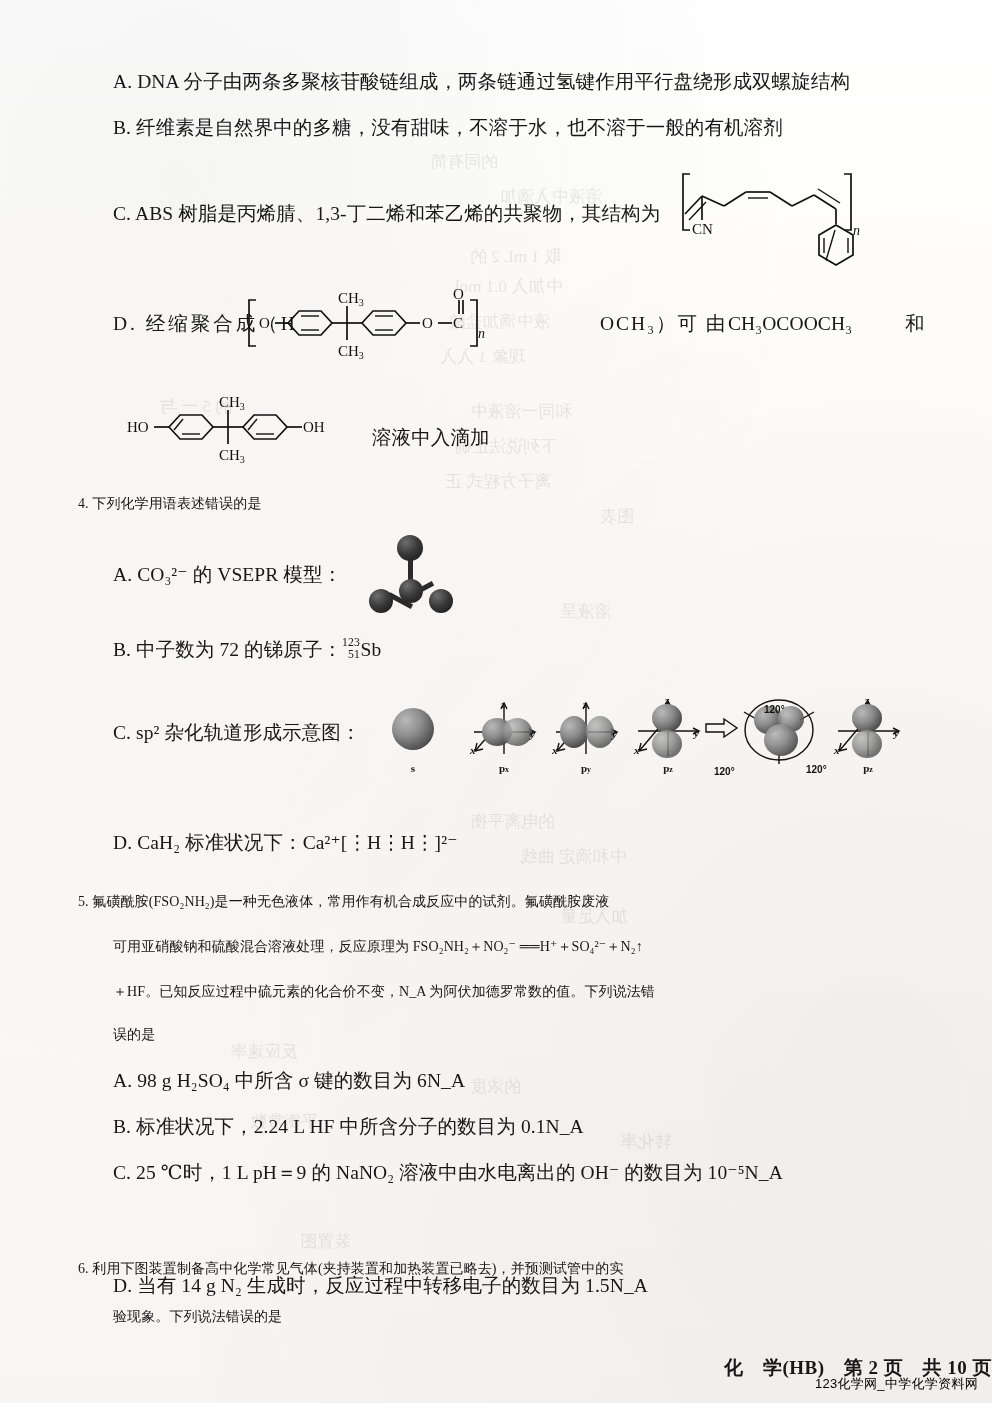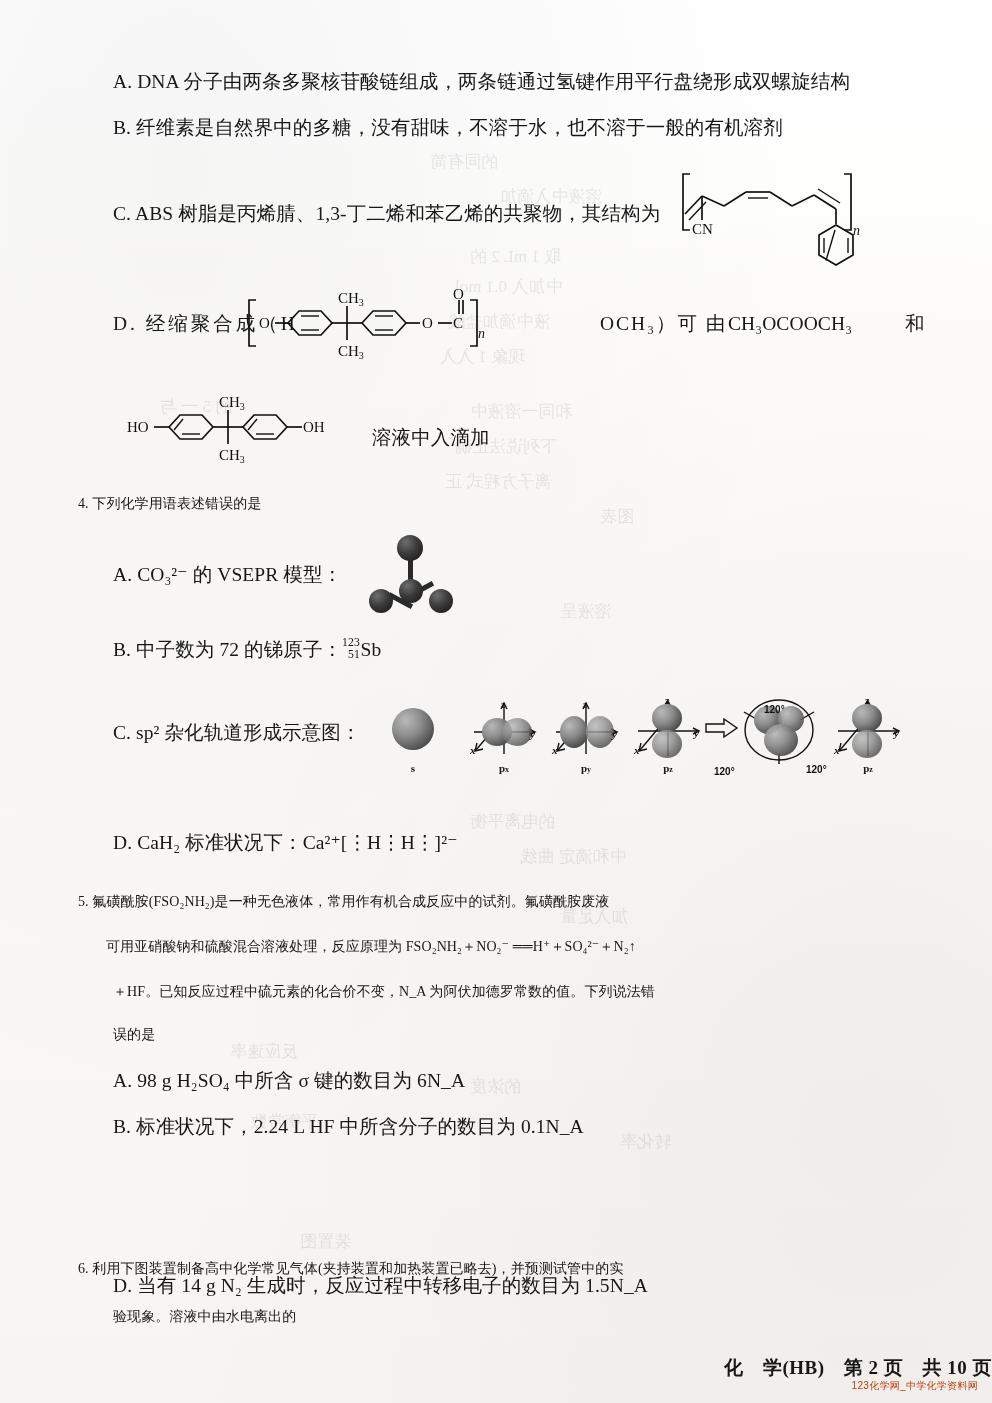--- a/index.html
+++ b/index.html
@@ -45,21 +45,21 @@
 
   
   .footer{
     position:absolute;left:0;right:0;text-align:right;
     font-size:19px;font-weight:bold;letter-spacing:.5px;
   }
   .footer .hb{font-weight:bold;}
   .watermark{
     position:absolute;right:14px;bottom:10px;
     font-family:"Liberation Sans","DejaVu Sans",sans-serif;
-    font-size:10px;color:#c2410c;letter-spacing:.3px;
+    font-size:13px;color:#000000;letter-spacing:.3px;
   }
 
   
   svg{display:block;overflow:visible;}
   .st{stroke:#111;fill:none;stroke-width:1.7;}
   .st-thin{stroke:#111;fill:none;stroke-width:1.4;}
   .lbl{font-family:"Liberation Serif",serif;font-size:15px;fill:#111;}
   .lbl-s{font-family:"Liberation Serif",serif;font-size:10px;fill:#111;}
   .lbl-i{font-family:"Liberation Serif",serif;font-size:14px;fill:#111;font-style:italic;}
 
@@ -344,30 +344,31 @@
       <div class="axl" style="left:33px;top:-4px;">z</div>
       <div class="axl" style="left:62px;top:29px;">y</div>
       <div class="axl" style="left:2px;top:46px;">x</div>
     </div>
     <div class="orb-cap" style="left:458px;top:72px;width:60px;">p<span style="font-size:8px;">z</span></div>
   </div>
 
   <div class="line opt" style="left:113px;top:833px;">D. CaH₂ 标准状况下：Ca²⁺[⋮H⋮H⋮]²⁻</div>
 
   <div class="line q" style="left:78px;top:895px;">5. 氟磺酰胺(FSO₂NH₂)是一种无色液体，常用作有机合成反应中的试剂。氟磺酰胺废液</div>
-  <div class="line q" style="left:106px;top:940px;">可用亚硝酸钠和硫酸混合溶液处理，反应原理为 FSO₂NH₂＋NO₂⁻ ══H⁺＋SO₄²⁻＋N₂↑</div>
+  <div class="line q" style="left:113px;top:940px;">可用亚硝酸钠和硫酸混合溶液处理，反应原理为 FSO₂NH₂＋NO₂⁻ ══H⁺＋SO₄²⁻＋N₂↑</div>
   <div class="line q" style="left:113px;top:985px;">＋HF。已知反应过程中硫元素的化合价不变，N_A 为阿伏加德罗常数的值。下列说法错</div>
   <div class="line q" style="left:113px;top:1028px;">误的是</div>
 
   <div class="line opt" style="left:113px;top:1071px;">A. 98 g H₂SO₄ 中所含 σ 键的数目为 6N_A</div>
   <div class="line opt" style="left:113px;top:1117px;">B. 标准状况下，2.24 L HF 中所含分子的数目为 0.1N_A</div>
+  <div class="line opt" style="left:113px;top:1163px;">C. 25 ℃时，1 L pH＝9 的 NaNO₂ 溶液中由水电离出的 OH⁻ 的数目为 10⁻⁵N_A</div>
   <div class="line opt" style="left:113px;top:1276px;">D. 当有 14 g N₂ 生成时，反应过程中转移电子的数目为 1.5N_A</div>
 
   <div class="line q" style="left:78px;top:1262px;">6. 利用下图装置制备高中化学常见气体(夹持装置和加热装置已略去)，并预测试管中的实</div>
-  <div class="line q" style="left:113px;top:1310px;">验现象。溶液中由水电离出的</div>
+  <div class="line q" style="left:113px;top:1310px;">验现象。下列说法错误的是</div>
 
   <div class="footer" style="top:1355px;">
     <span>化　学</span><span class="hb">(HB)</span>
     <span style="display:inline-block;width:14px;"></span><span>第 2 页</span>
     <span style="display:inline-block;width:14px;"></span><span>共 10 页</span>
   </div>
 
   <div class="watermark">123化学网_中学化学资料网</div>
 
 </div>

